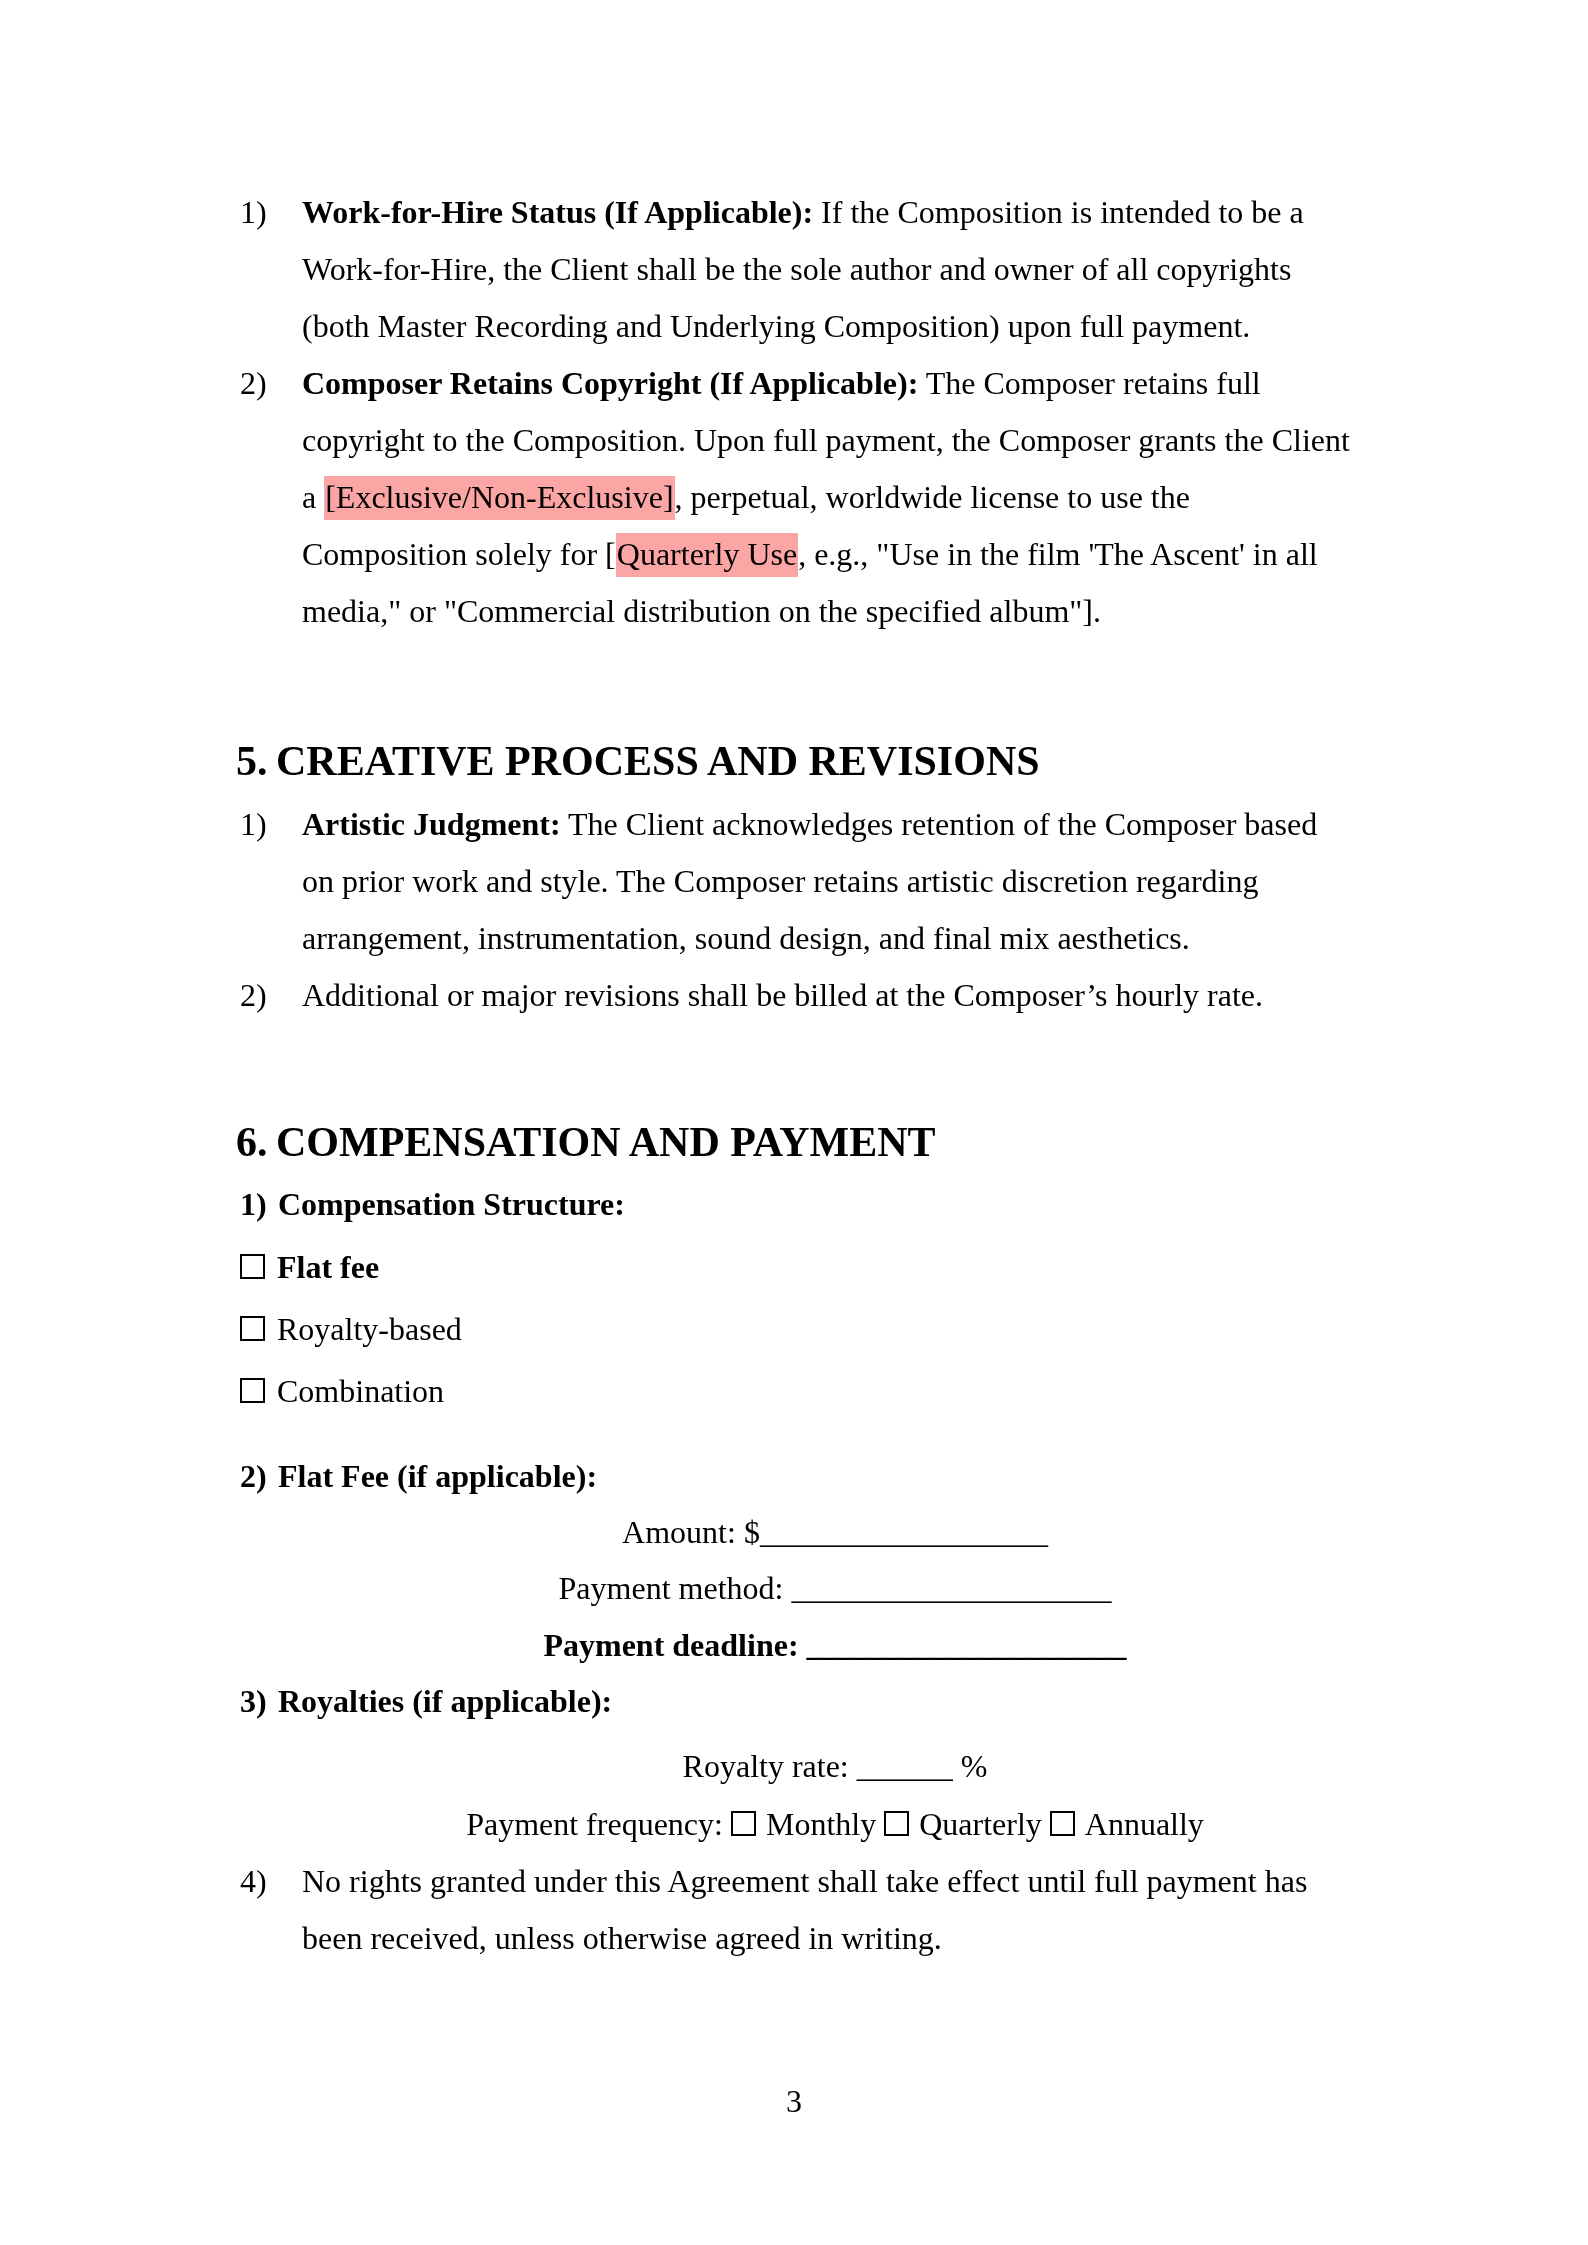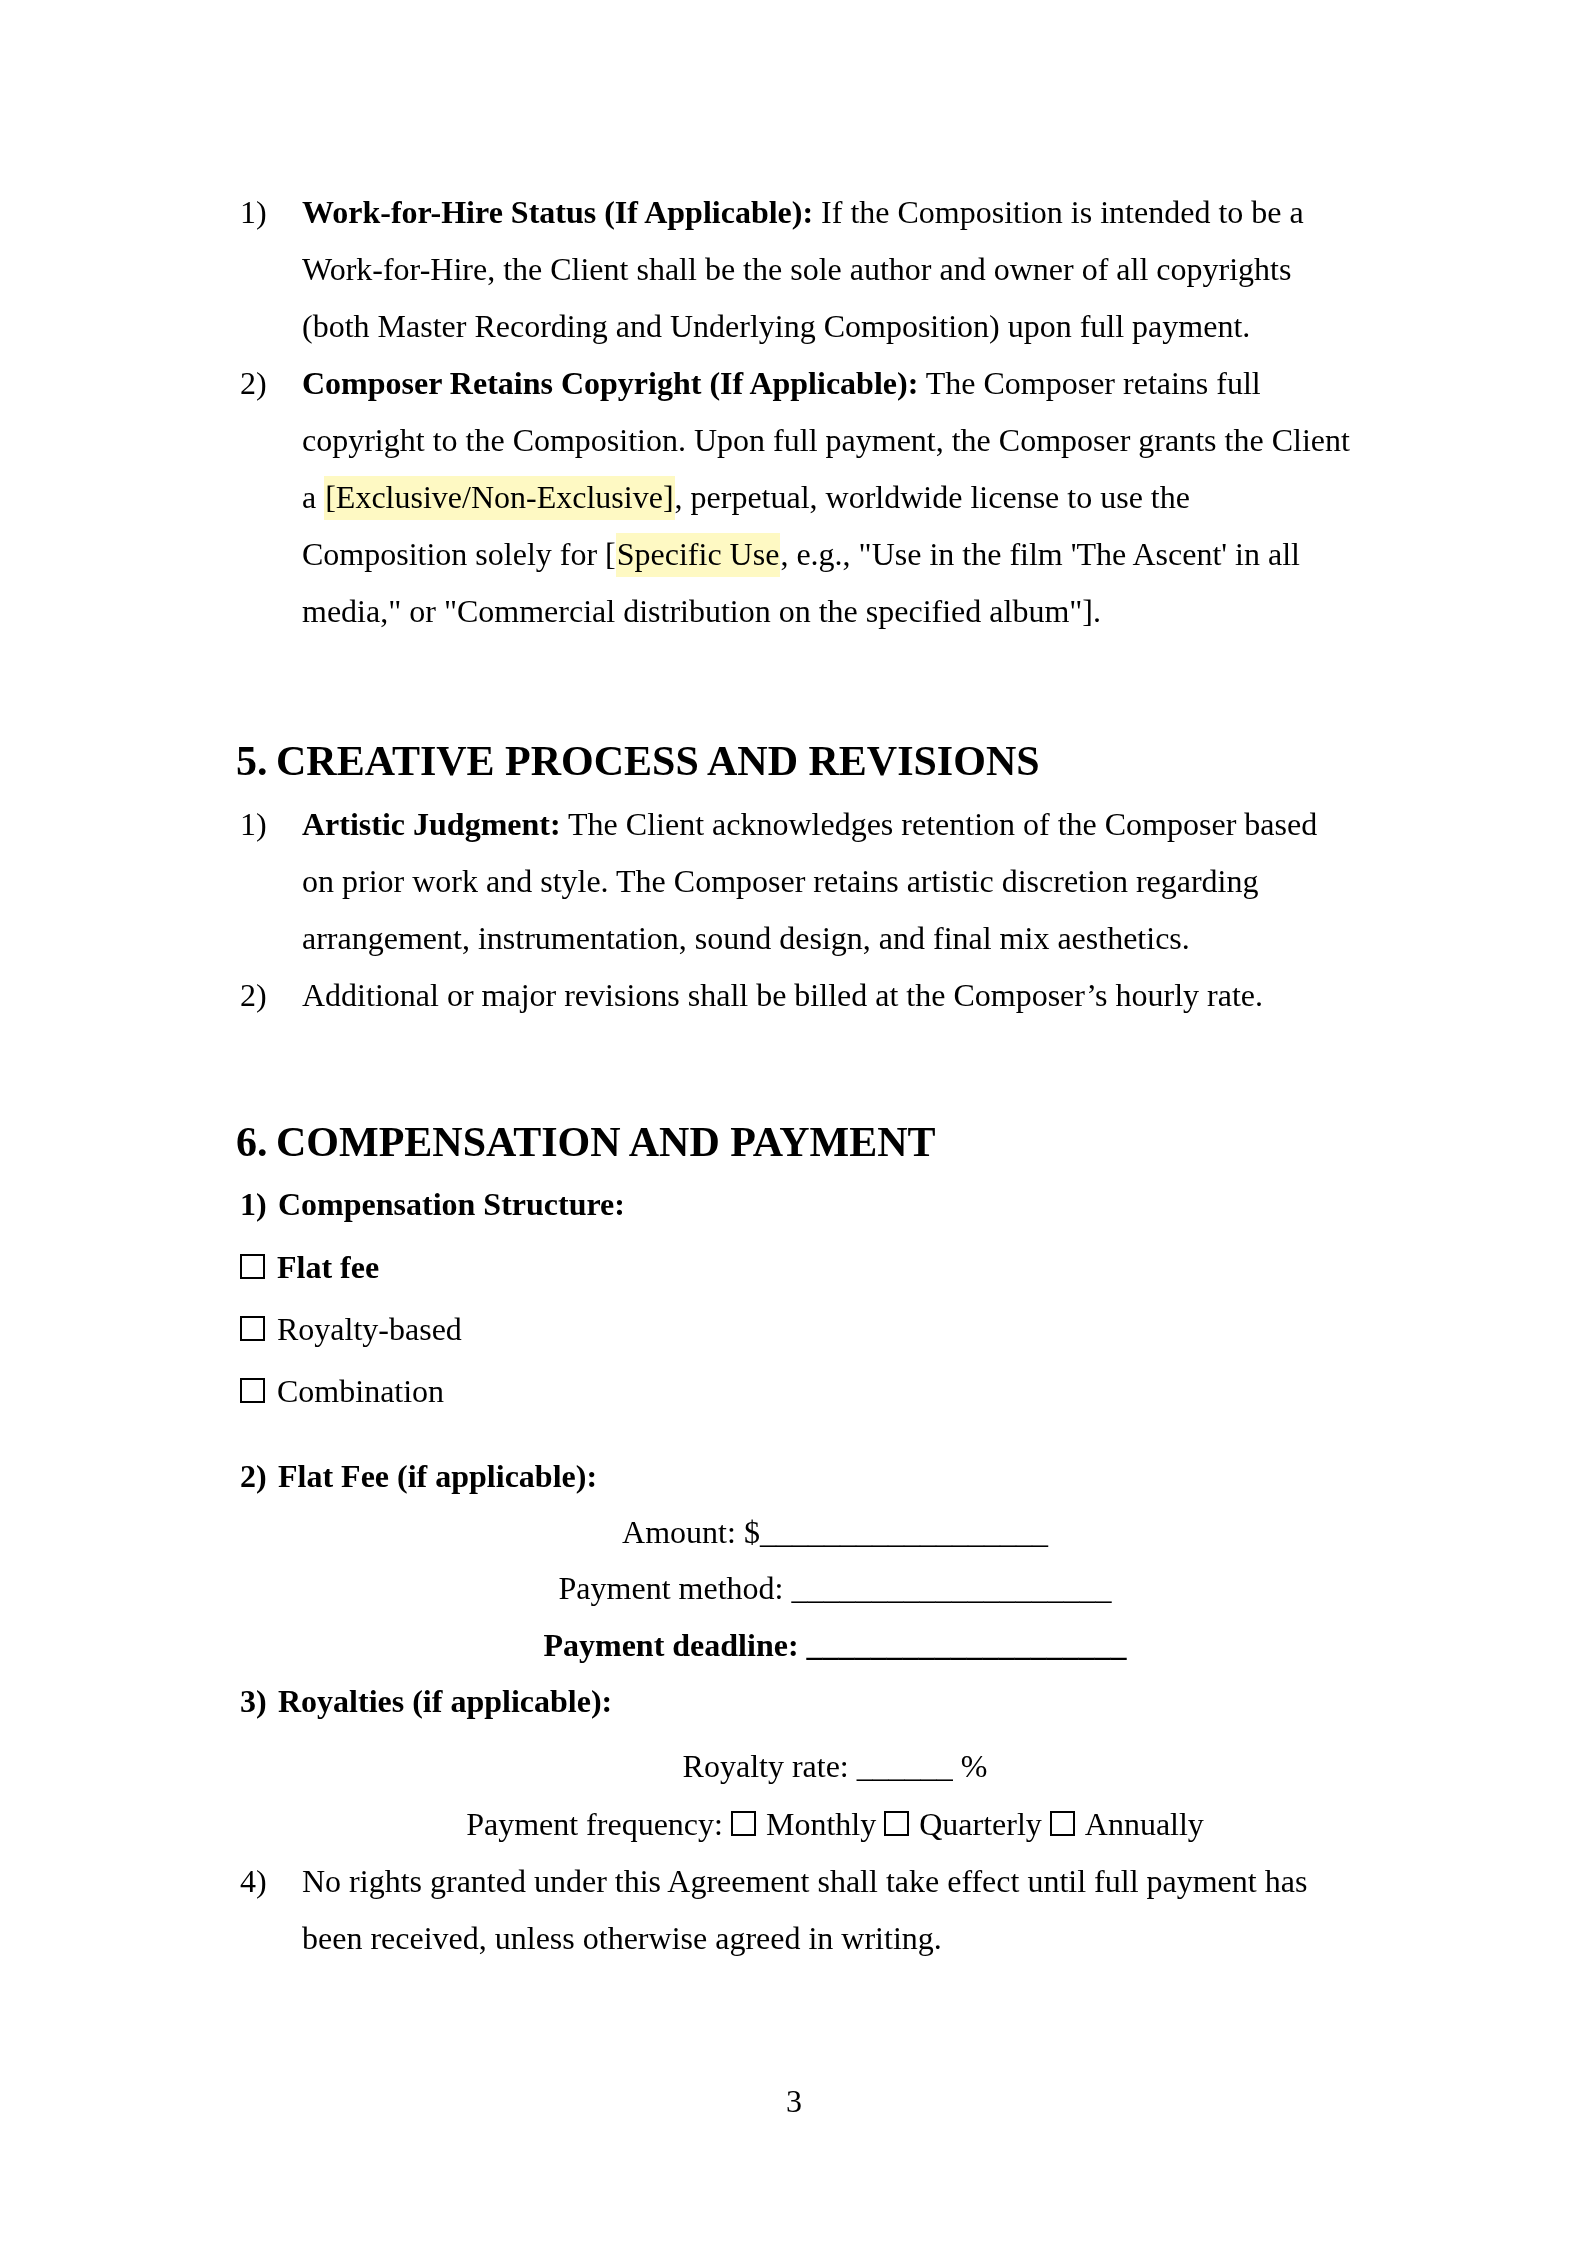--- a/index.html
+++ b/index.html
@@ -20,21 +20,21 @@
   .block { position:relative; font-size:32px; line-height:57px; }
   .line  { white-space:nowrap; }
   .list  { padding-left:62px; }
   .list .num { position:absolute; left:0; top:0; line-height:57px; }
   .list.bold-num { padding-left:38px; }
   .list.bold-num .num { font-weight:bold; }
   .heading { font-size:42px; font-weight:bold; line-height:57px; padding-left:36px; }
   .heading .num { position:absolute; left:-4px; top:0; }
   .form { line-height:55px;text-align:center; }
   .bold { font-weight:bold; }
-  .hl { background:#fef9c3; padding:3px 1px 5px 1px;font-family:Liberation Serif, serif; }
+  .hl { background:#fca5a5; padding:3px 1px 5px 1px;font-family:Liberation Serif, serif; }
   .cbx {
     display:inline-block;
     width:21px; height:21px;
     border:2px solid #000000;
     vertical-align:-1px;
     margin-right:12px;
     background:#ffffff;
   }
   .form .cbx { margin-right:10px; }
   .blank { letter-spacing:0; }
@@ -53,21 +53,21 @@
         <span class="num">1)</span>
         <div class="line"><span class="bold">Work-for-Hire Status (If Applicable):</span><span> If the Composition is intended to be a</span></div>
         <div class="line"><span>Work-for-Hire, the Client shall be the sole author and owner of all copyrights</span></div>
         <div class="line"><span>(both Master Recording and Underlying Composition) upon full payment.</span></div>
       </div>
       <div class="block list">
         <span class="num">2)</span>
         <div class="line"><span class="bold">Composer Retains Copyright (If Applicable):</span><span> The Composer retains full</span></div>
         <div class="line"><span>copyright to the Composition. Upon full payment, the Composer grants the Client</span></div>
         <div class="line"><span>a </span><span class="hl">[Exclusive/Non-Exclusive]</span><span>, perpetual, worldwide license to use the</span></div>
-        <div class="line"><span>Composition solely for [</span><span class="hl">Specific Use</span><span>, e.g., "Use in the film 'The Ascent' in all</span></div>
+        <div class="line"><span>Composition solely for [</span><span class="hl">Quarterly Use</span><span>, e.g., "Use in the film 'The Ascent' in all</span></div>
         <div class="line"><span>media," or "Commercial distribution on the specified album"].</span></div>
       </div>
       <div class="block heading" style="margin-top: 93px;"><span class="num">5.</span><span>CREATIVE PROCESS AND REVISIONS</span></div>
       <div class="block list" style="margin-top: 6px;">
         <span class="num">1)</span>
         <div class="line"><span class="bold">Artistic Judgment:</span><span> The Client acknowledges retention of the Composer based</span></div>
         <div class="line"><span>on prior work and style. The Composer retains artistic discretion regarding</span></div>
         <div class="line"><span>arrangement, instrumentation, sound design, and final mix aesthetics.</span></div>
       </div>
       <div class="block list">

